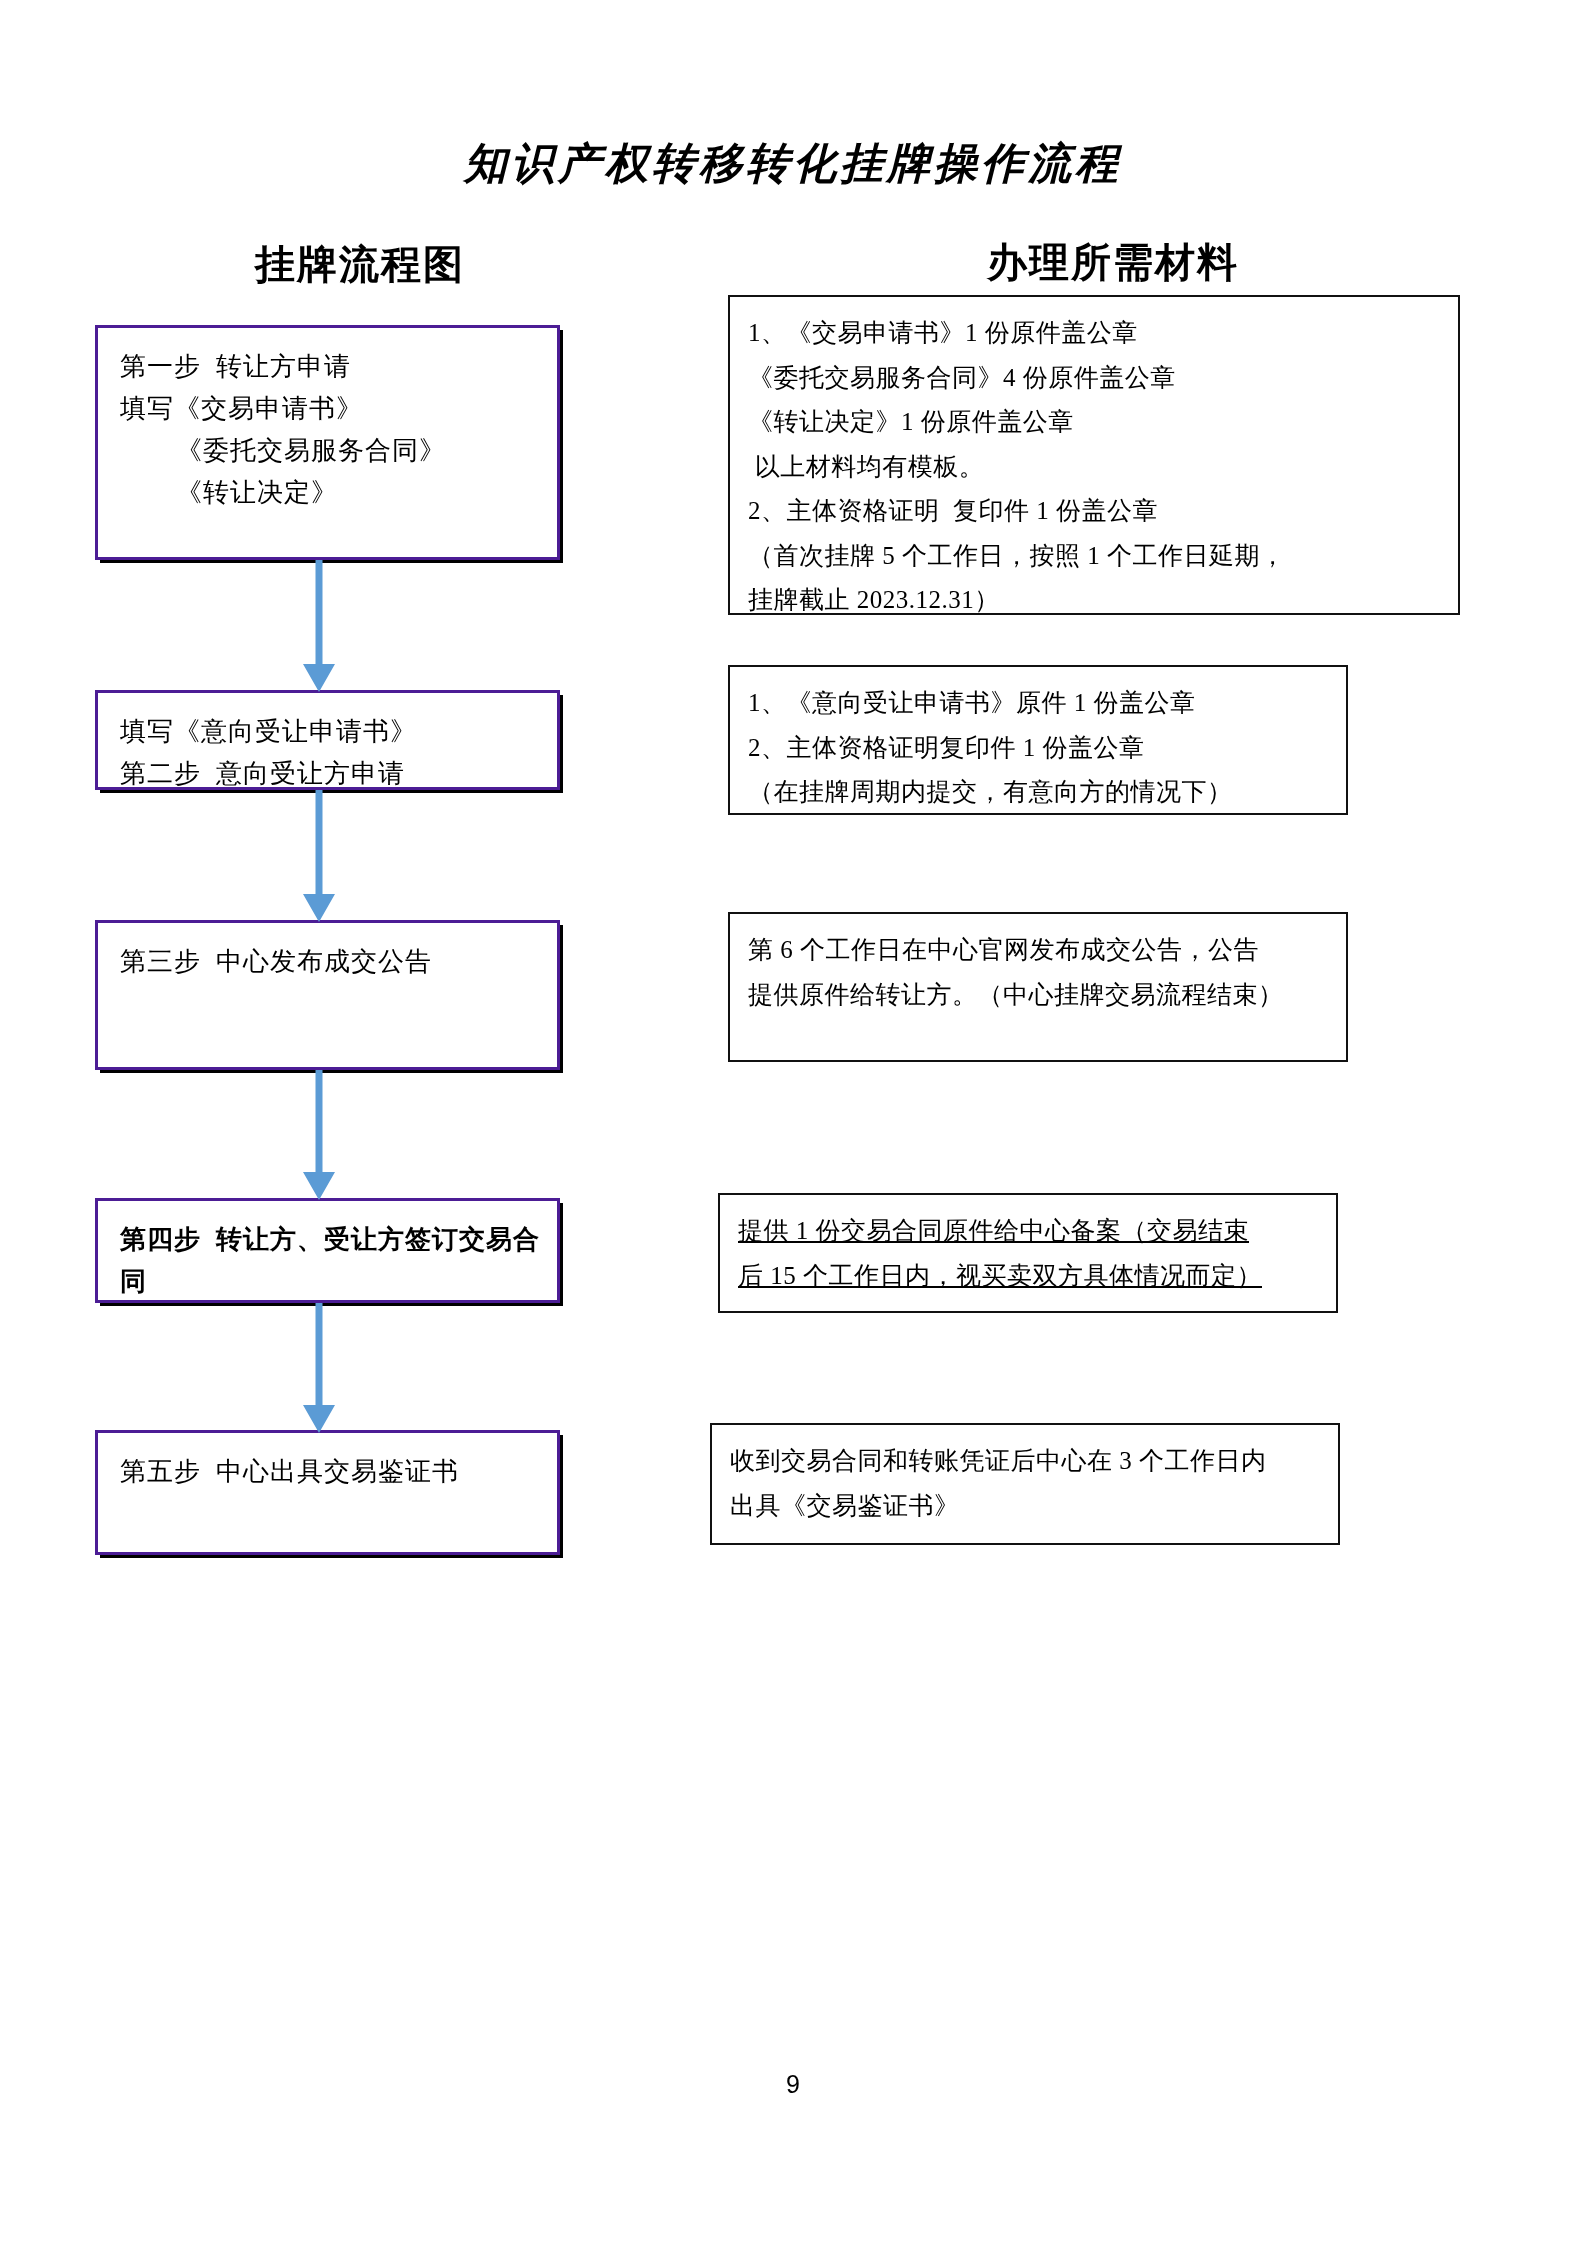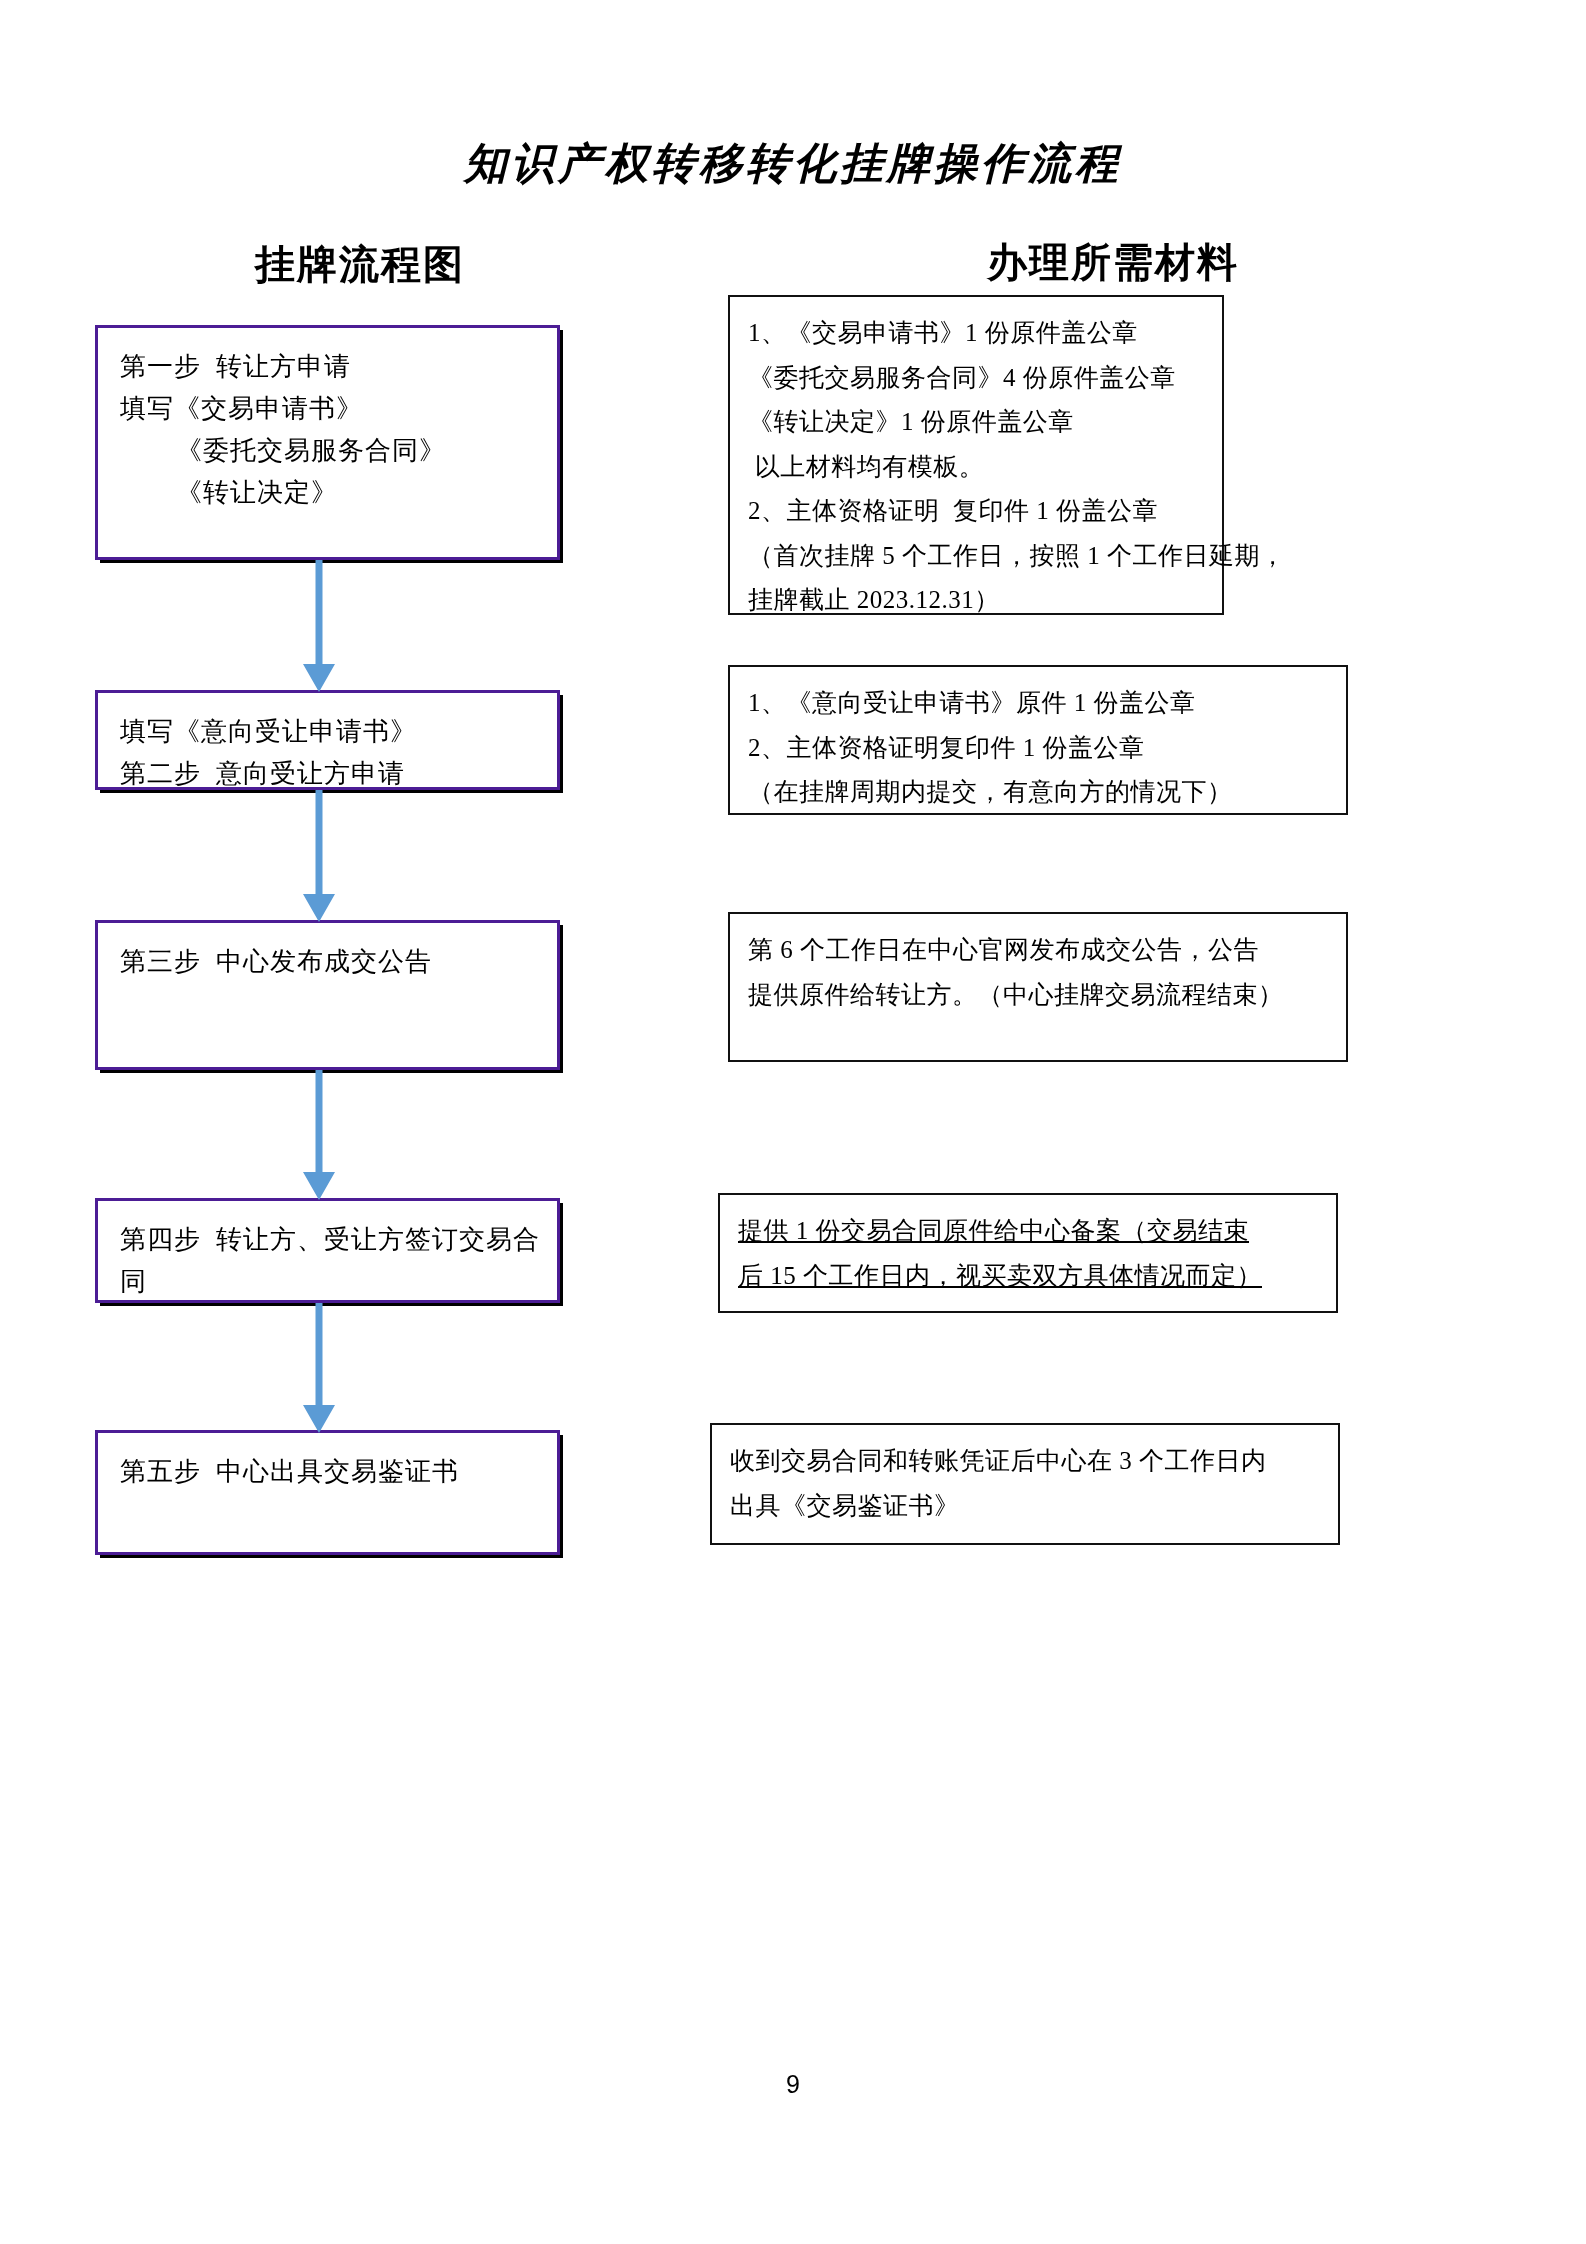--- a/index.html
+++ b/index.html
@@ -121,21 +121,21 @@
 
   <div class="flow-box" style="left:95px; top:690px; width:465px; height:100px;">
     <span class="ln">填写《意向受让申请书》</span>
     <span class="ln">第二步  意向受让方申请</span>
   </div>
 
   <div class="flow-box" style="left:95px; top:920px; width:465px; height:150px;">
     <span class="ln">第三步  中心发布成交公告</span>
   </div>
 
-  <div class="flow-box" style="left:95px; top:1198px; width:465px; height:105px;">
+  <div class="flow-box" style="left:95px; top:1198px; width:465px; height:105px;font-weight:bold;">
     <span class="ln">第四步  转让方、受让方签订交易合</span>
     <span class="ln">同</span>
   </div>
 
   <div class="flow-box" style="left:95px; top:1430px; width:465px; height:125px;">
     <span class="ln">第五步  中心出具交易鉴证书</span>
   </div>
 
   <div class="arrow" style="left:297px; top:560px; height:132px;">
     <svg width="44" height="132" viewBox="0 0 44 132">
@@ -154,21 +154,21 @@
       <path d="M18.5 0 H25.5 V102 H38 L22 130 L6 102 H18.5 Z" fill="#5B9BD5"></path>
     </svg>
   </div>
 
   <div class="arrow" style="left:297px; top:1303px; height:130px;">
     <svg width="44" height="130" viewBox="0 0 44 130">
       <path d="M18.5 0 H25.5 V102 H38 L22 130 L6 102 H18.5 Z" fill="#5B9BD5"></path>
     </svg>
   </div>
 
-  <div class="mat-box" style="left:728px; top:295px; width:496px; height:320px;">
+  <div class="mat-box" style="left:728px; top:295px; width:732px; height:320px;">
     <span class="ln">1、《交易申请书》1 份原件盖公章</span>
     <span class="ln">《委托交易服务合同》4 份原件盖公章</span>
     <span class="ln">《转让决定》1 份原件盖公章</span>
     <span class="ln"> 以上材料均有模板。</span>
     <span class="ln">2、主体资格证明  复印件 1 份盖公章</span>
     <span class="ln">（首次挂牌 5 个工作日，按照 1 个工作日延期，</span>
     <span class="ln">挂牌截止 2023.12.31）</span>
   </div>
 
   <div class="mat-box" style="left:728px; top:665px; width:620px; height:150px;">

